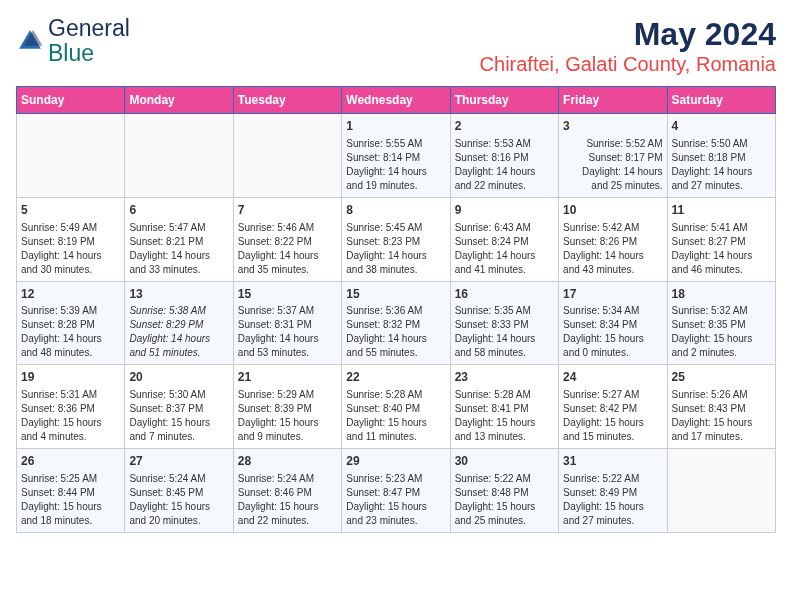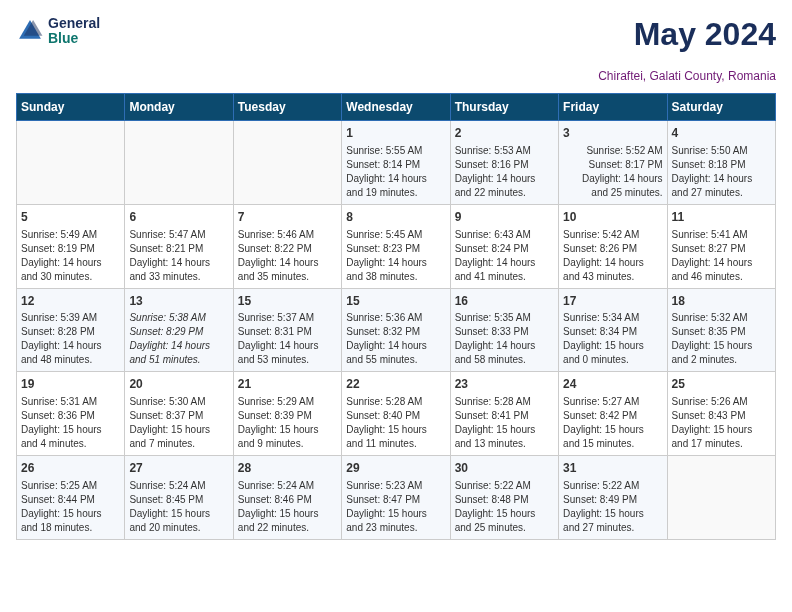--- a/index.html
+++ b/index.html
@@ -15,50 +15,49 @@
       justify-content: space-between;
       align-items: flex-start;
       margin-bottom: 10px;
     }
     .logo {
       display: flex;
       align-items: center;
       gap: 4px;
     }
     .logo-text {
-      font-size: 14px;
-      font-weight: bold;
+      font-size: 23px;
+      font-weight: normal;
       line-height: 1.1;
     }
     .logo-general { color: #1a2e5a; }
     .logo-blue { color: #0f766e; }
     .logo-icon {
       width: 28px;
       height: 28px;
     }
     .title-block {
       text-align: right;
     }
     .main-title {
       font-size: 32px;
       font-weight: bold;
       color: #1a2e5a;
     }
     .subtitle {
-      font-size: 12px;
-      color: #701a75;
-      margin-top: 16px;
+      font-size: 20px;
+      color: #ef4444;
     }
     table {
       width: 100%;
       border-collapse: collapse;
       font-size: 11px;
     }
     thead tr {
-      background-color: #0c4a6e;
+      background-color: #ec4899;
       color: white;
     }
     thead th {
       padding: 6px 4px;
       text-align: left;
       font-size: 12px;
       font-weight: bold;
       border: 1px solid #2e6db4;
     }
     tbody tr {

